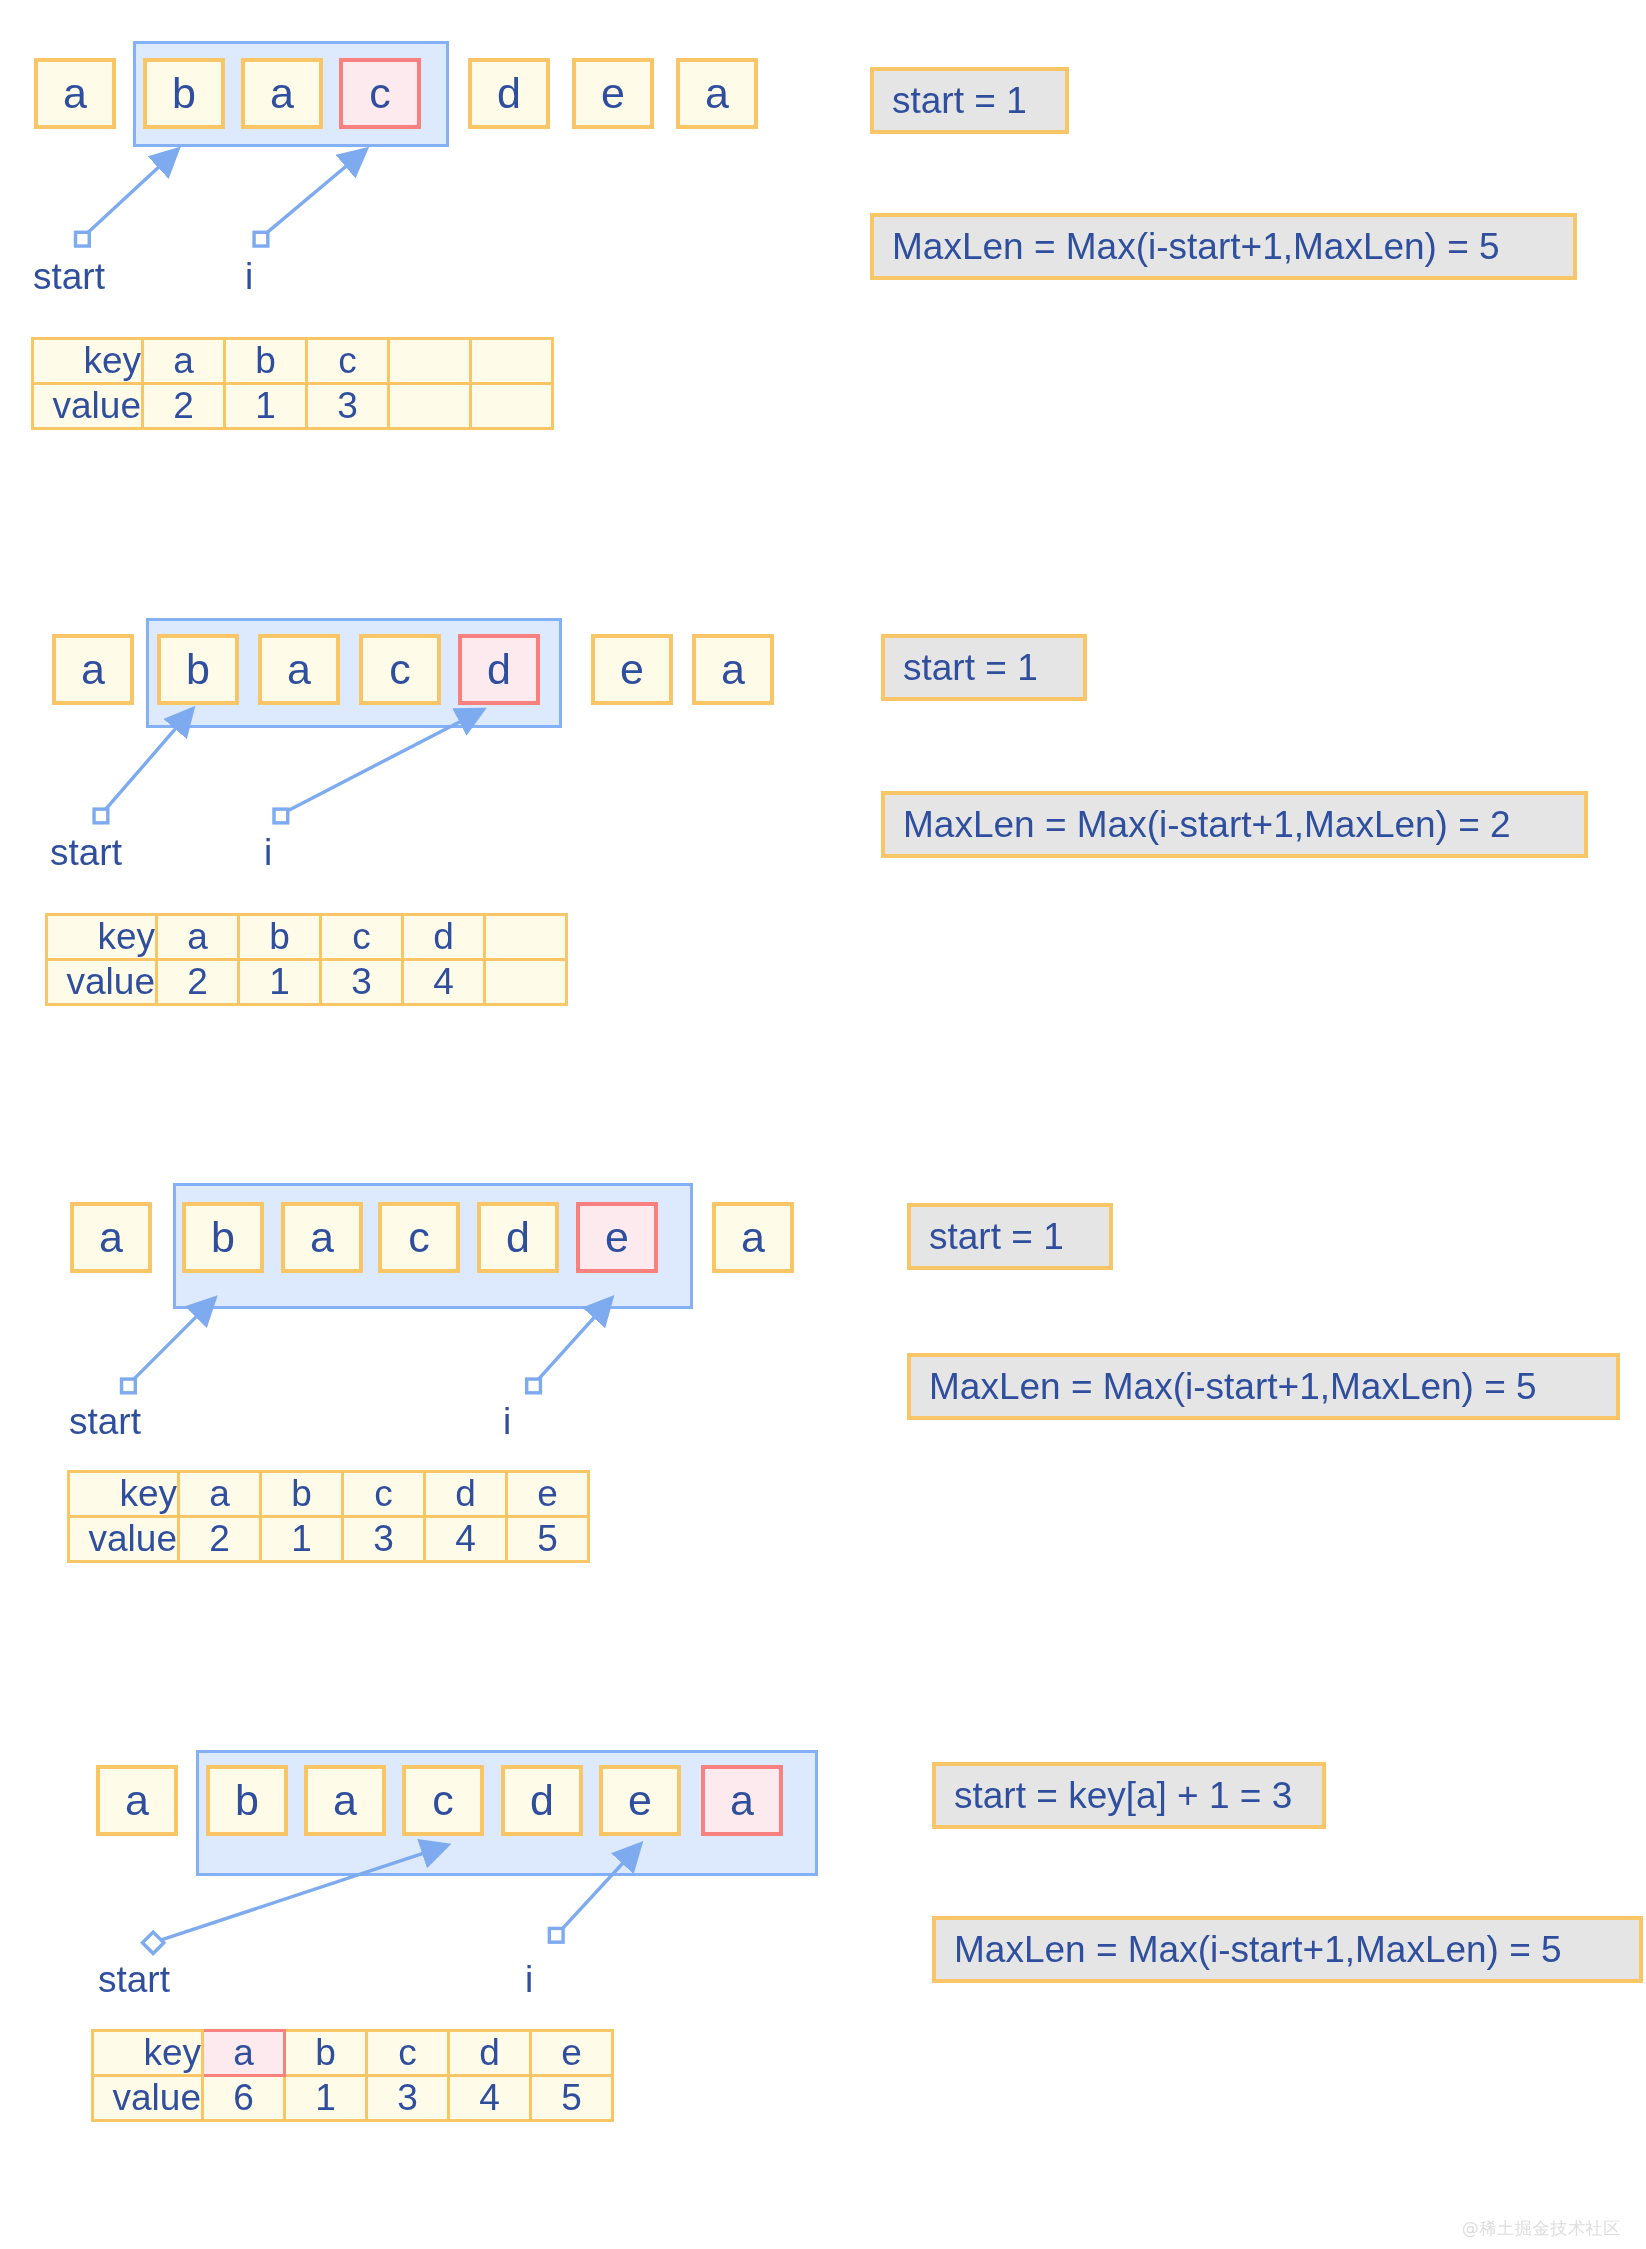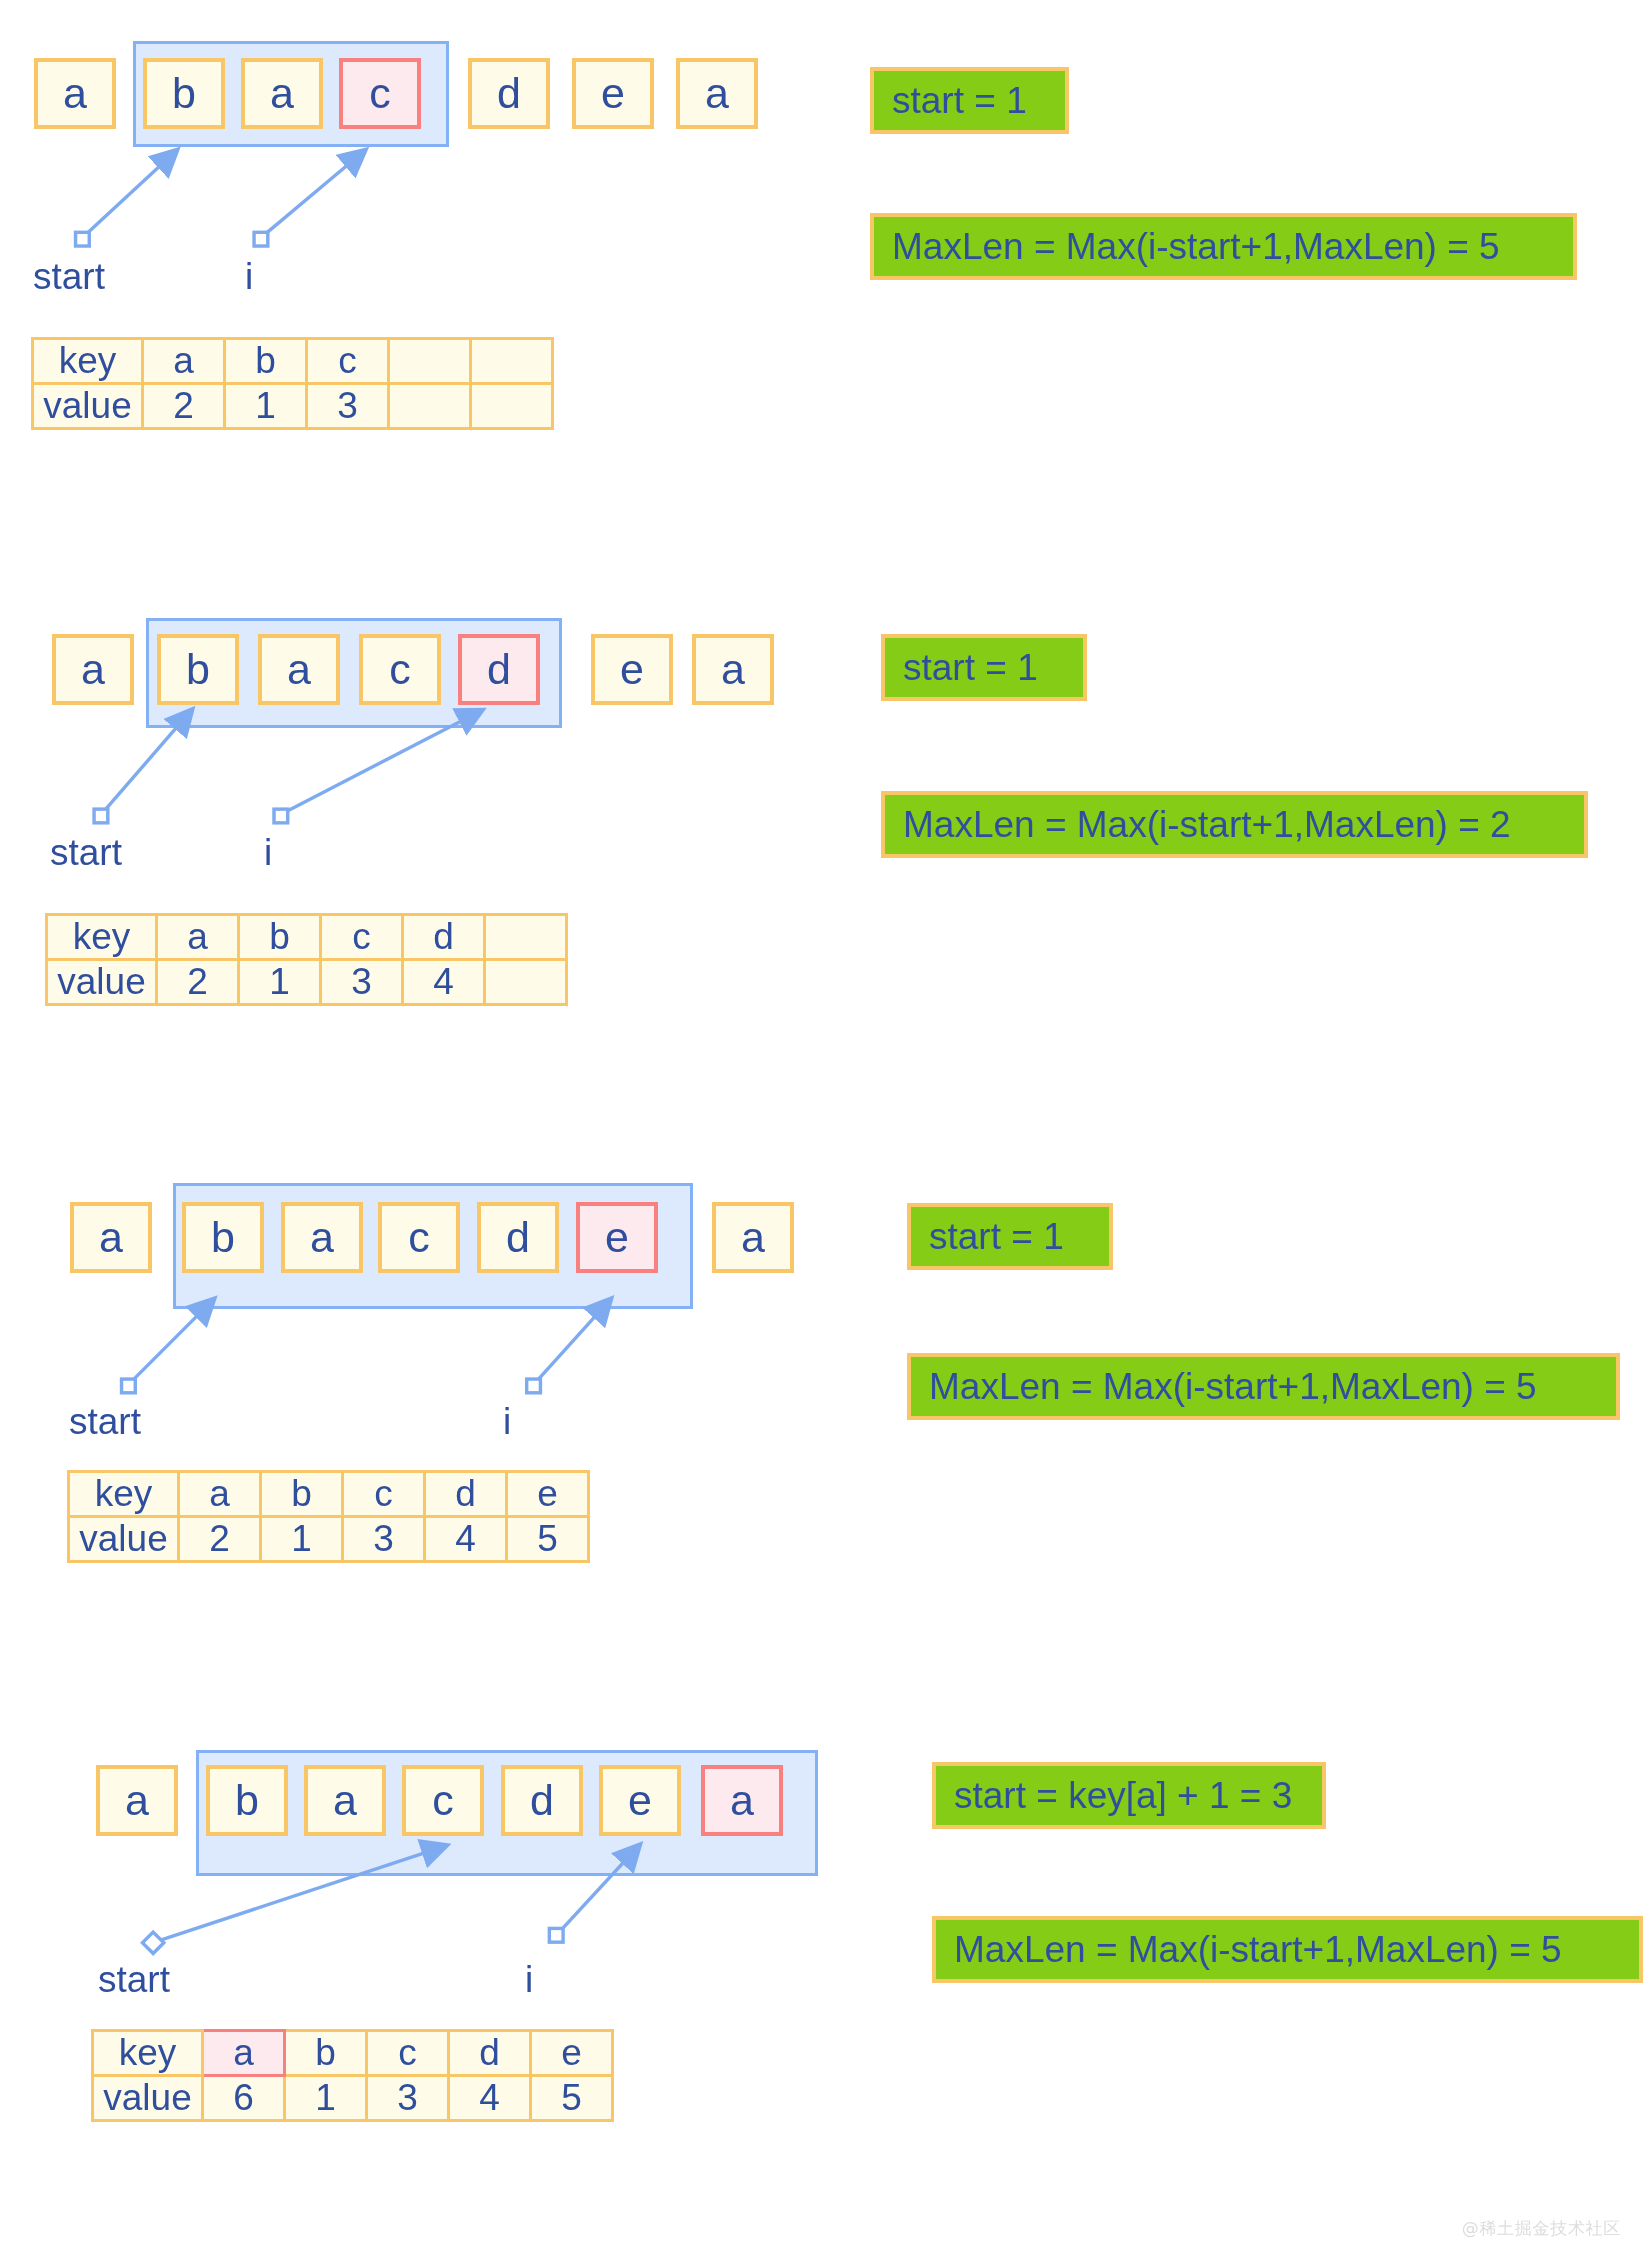--- a/index.html
+++ b/index.html
@@ -61,21 +61,21 @@
     line-height: 1;
     white-space: nowrap;
     z-index: 4;
     font-family: "Liberation Sans", sans-serif;
   }
 
   
   .note {
     position: absolute;
     box-sizing: border-box;
-    background: #84cc16;
+    background: #e5e5e5;
     border: 4.1px solid #f9c667;
     color: #2f4f9e;
     font-size: 37px;
     line-height: 1;
     display: flex;
     align-items: center;
     padding: 0 18px;
     white-space: nowrap;
     z-index: 3;
     font-family: "Liberation Sans", sans-serif;
@@ -94,21 +94,21 @@
     background: #fefbe8;
     color: #2f4f9e;
     font-size: 37px;
     text-align: center;
     vertical-align: middle;
     height: 41px;
     padding: 0;
     font-family: "Liberation Sans", sans-serif;
   }
   .htable td.lbl {
-    text-align: center;
+    text-align: right;
   }
   .htable td.hot {
     background: #fdeaee;
     border-color: #f8817f;
   }
 
   
   .arrows {
     position: absolute;
     left: 0; top: 0;

